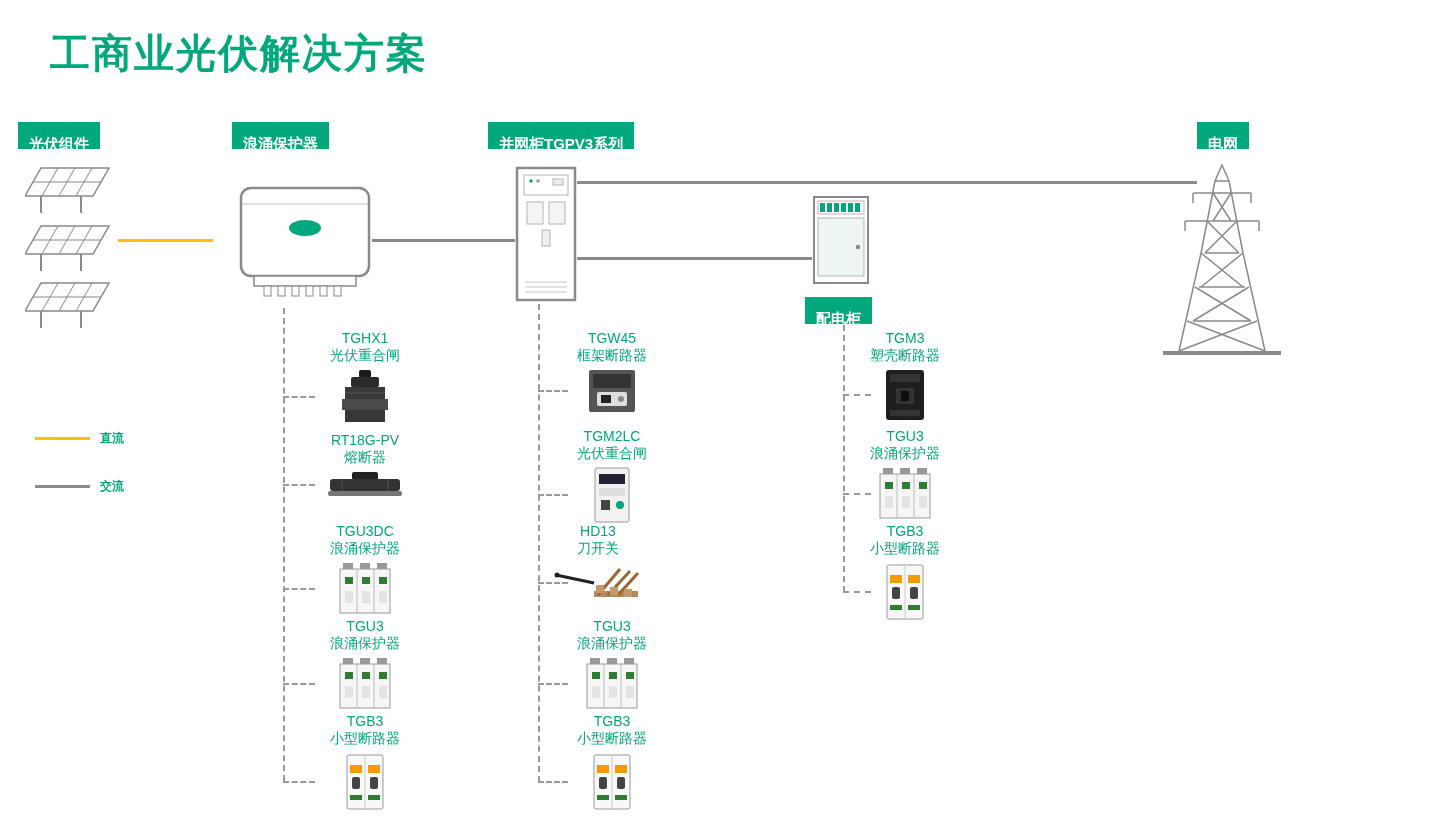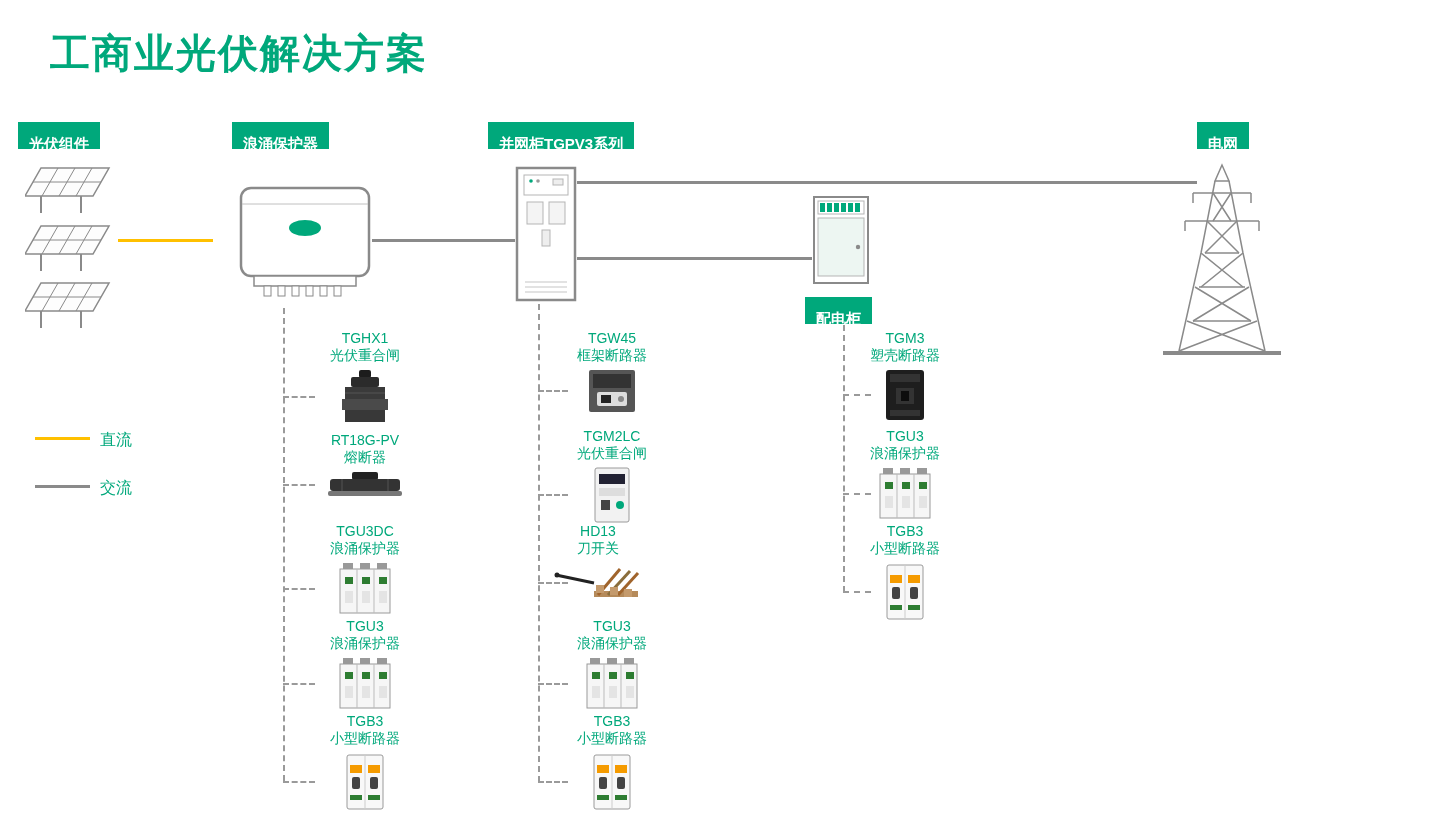--- a/index.html
+++ b/index.html
@@ -7,21 +7,21 @@
   body{ font-family:"Liberation Sans","DejaVu Sans",sans-serif; background:#fff; }
   .canvas{ position:relative; width:1436px; height:829px; background:#fff; overflow:hidden; }
   .title{ position:absolute; left:50px; top:26px; font-size:40px; font-weight:bold; color:var(--green); letter-spacing:2px; }
   .badge{ position:absolute; background:var(--green); color:#fff; font-weight:bold; font-size:15px; height:27px; line-height:27px; padding:8px 11px; white-space:nowrap; }
   .ill{ position:absolute; }
   .hline{ position:absolute; height:3px; }
   .hline.yellow{ background:var(--yellow); }
   .hline.gray{ background:var(--gray); }
   .dash-v{ position:absolute; width:0; border-left:2px dashed #9a9a9a; }
   .dash-h{ position:absolute; height:0; border-top:2px dashed #9a9a9a; }
-  .legend-label{ position:absolute; color:var(--green); font-weight:normal; font-size:16px; }
+  .legend-label{ position:absolute; color:var(--green); font-weight:bold; font-size:12px; }
   .comp{ position:absolute; width:124px; display:flex; flex-direction:column; align-items:center; }
   .comp-model,.comp-desc{ color:var(--green); font-weight:normal; font-size:14px; line-height:17px; text-align:center; white-space:nowrap; }
   .comp-img{ margin-top:4px; }
 </style>
 </head>
 <body>
 
 <svg width="0" height="0" style="position:absolute" aria-hidden="true">
   <defs>
     <symbol id="sym-panel" viewBox="0 0 86 50">

